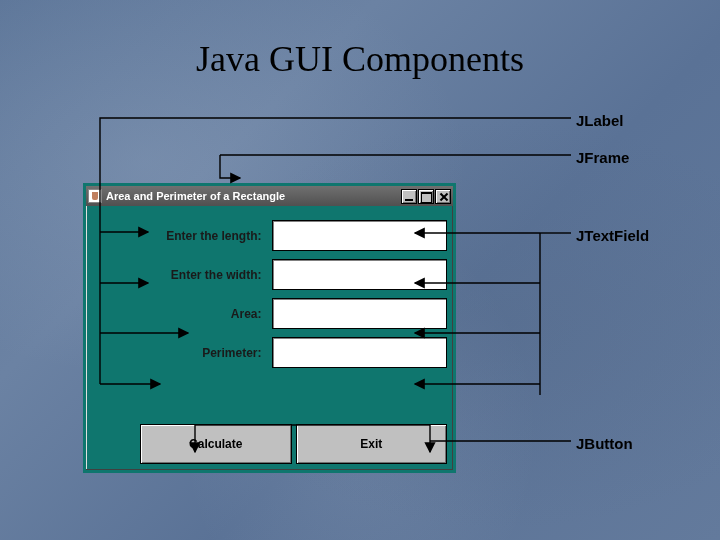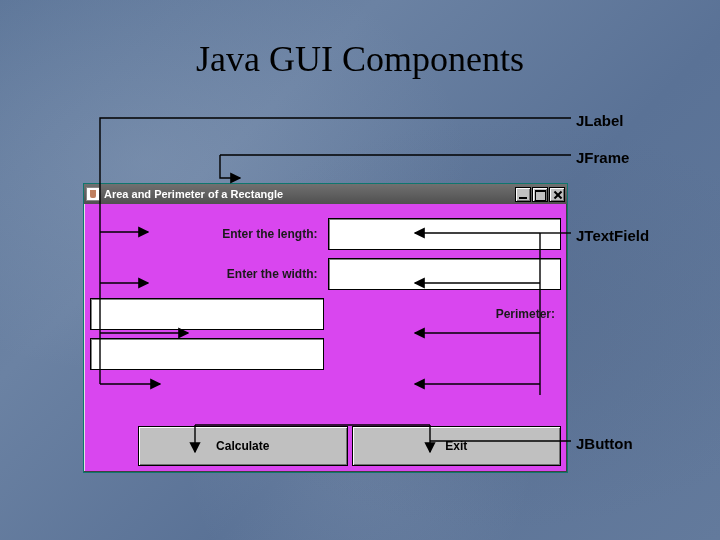--- a/index.html
+++ b/index.html
@@ -51,24 +51,24 @@
       width: 720px;
       height: 540px;
       pointer-events: none;
     }
 
     
     .jwindow {
       position: absolute;
       top: 183px;
       left: 83px;
-      width: 485px;
+      width: 373px;
       height: 290px;
-      background: #d946ef;
-      border: 1px solid #0f766e;
+      background: #0f766e;
+      border: 3px solid #0f766e;
       box-shadow: inset -1px -1px 0 #404040, inset 1px 1px 0 #e0e0e0;
     }
     .titlebar {
       height: 20px;
       background: linear-gradient(#707070, #505050);
       display: flex;
       align-items: center;
       padding: 0 2px;
       color: #fff;
       font-size: 11px;
@@ -198,20 +198,21 @@
     </span>
   </div>
   <div class="jcontent">
     <div class="rows">
       <div class="jlabel">Enter the length:</div>
       <div class="jtextfield"></div>
 
       <div class="jlabel">Enter the width:</div>
       <div class="jtextfield"></div>
 
+      <div class="jlabel">Area:</div>
       <div class="jtextfield"></div>
 
       <div class="jlabel">Perimeter:</div>
       <div class="jtextfield"></div>
     </div>
     <div class="jbuttons">
       <div class="jbutton">Calculate</div>
       <div class="jbutton">Exit</div>
     </div>
   </div>

